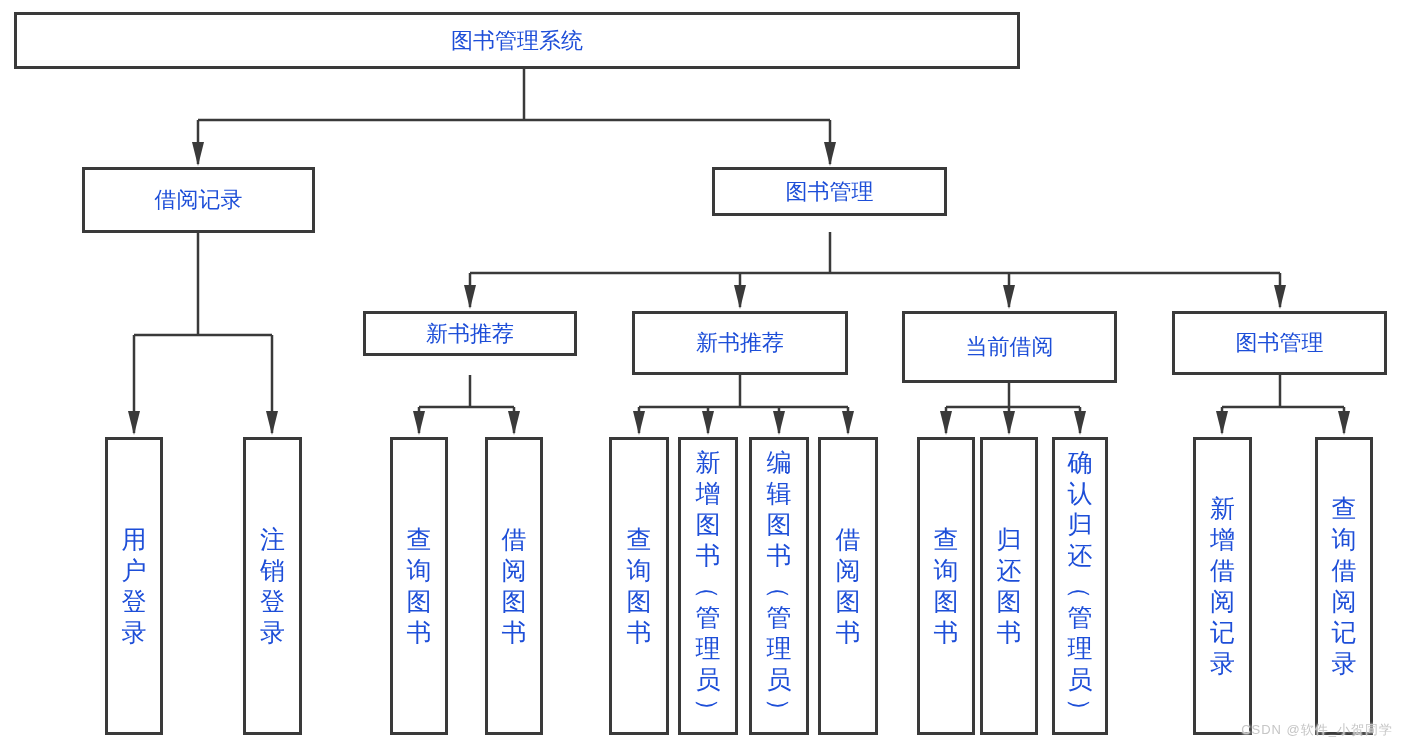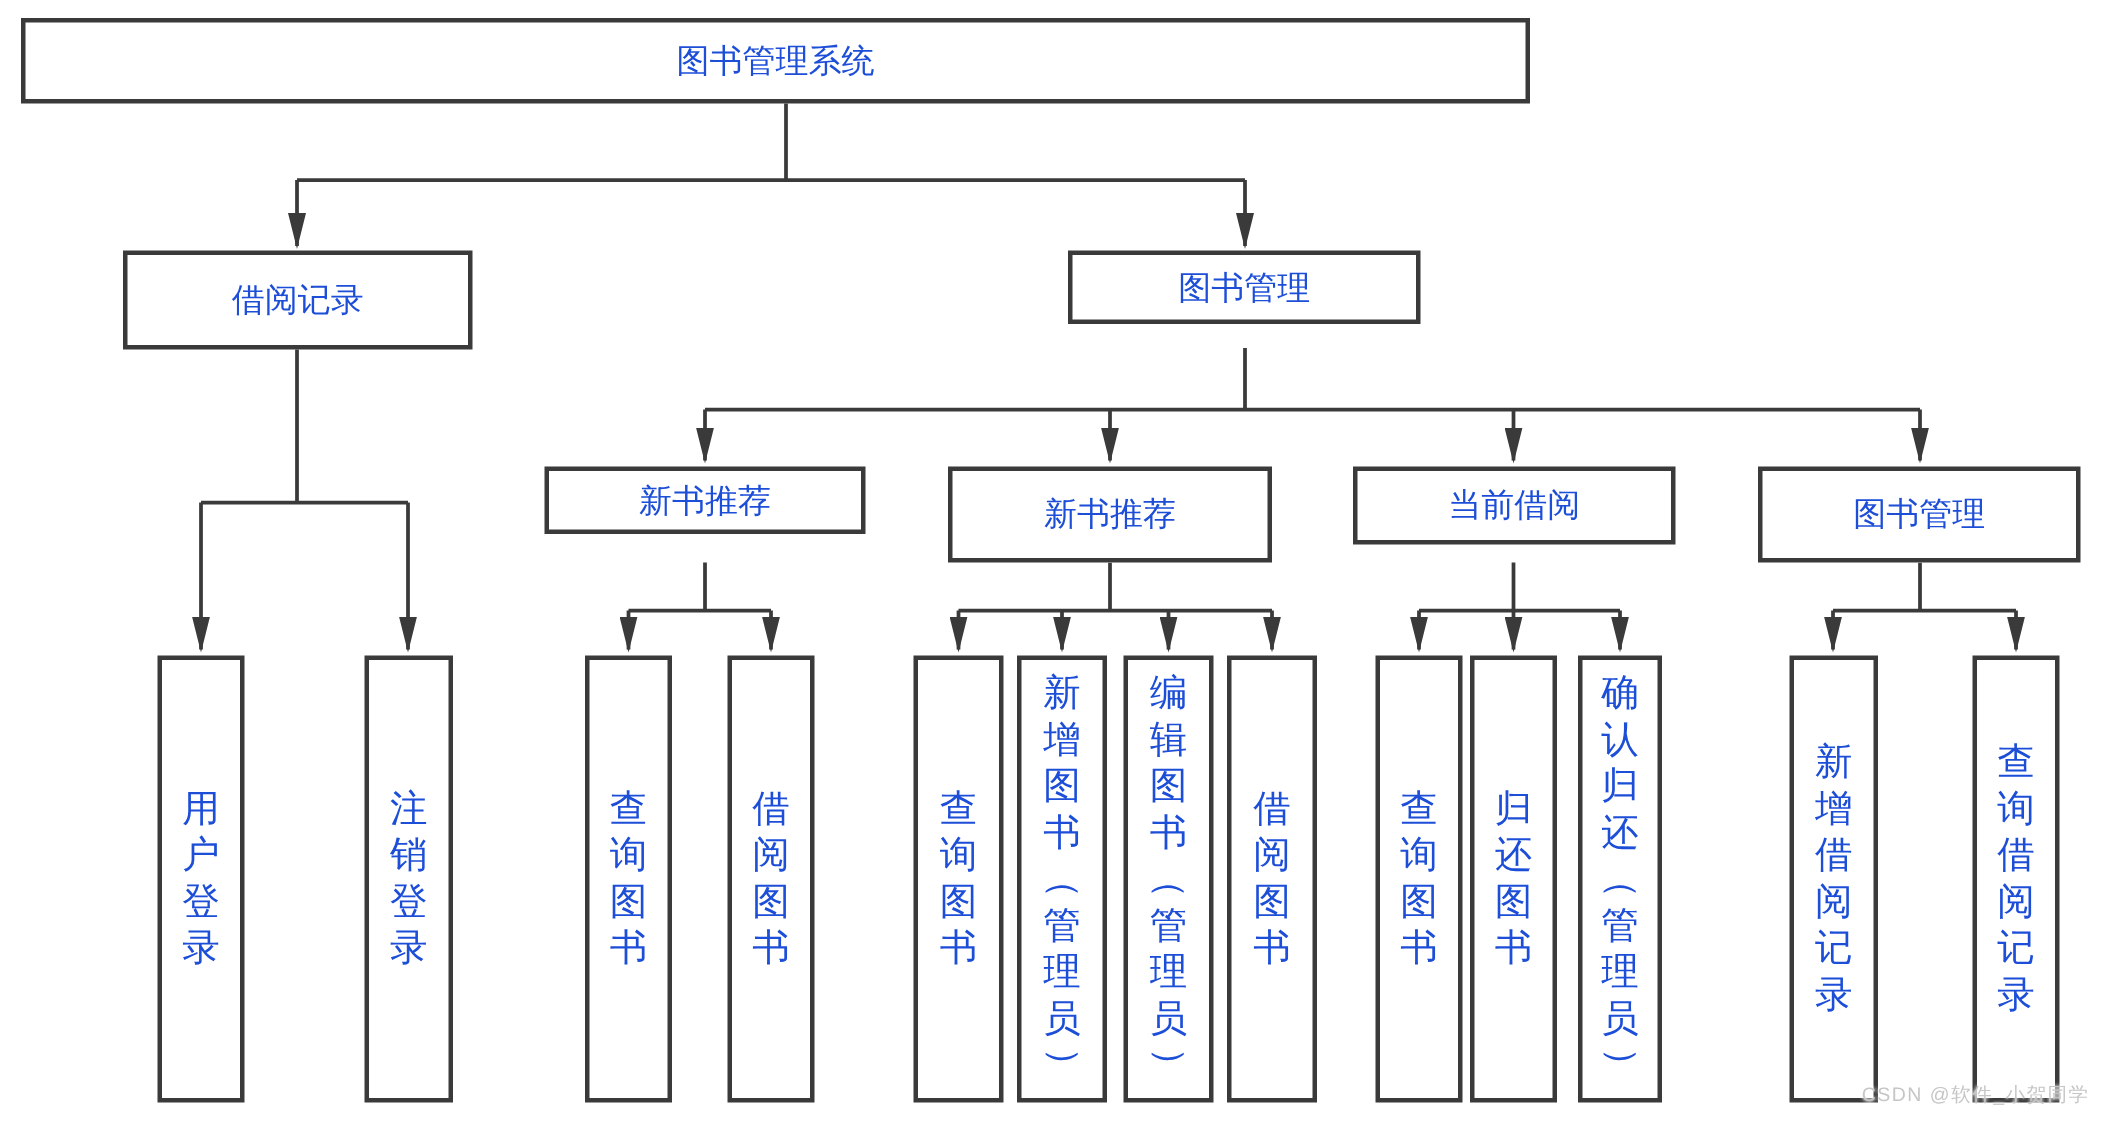--- a/index.html
+++ b/index.html
@@ -32,21 +32,21 @@
   .vbox span{display:block;line-height:31px;height:31px;}
   .vbox span.rot{transform:rotate(90deg);}
   
   .b-root{left:14px;top:12px;width:1006px;height:57px;}
   
   .b-userlogin{left:82px;top:167px;width:233px;height:66px;}
   .b-bookmgmt{left:712px;top:167px;width:235px;height:49px;}
   
   .b-newrec{left:363px;top:311px;width:214px;height:45px;}
   .b-borrow{left:632px;top:311px;width:216px;height:64px;}
-  .b-current{left:902px;top:311px;width:215px;height:52px;}
+  .b-current{left:902px;top:311px;width:215px;height:72px;}
   .b-records{left:1172px;top:311px;width:215px;height:64px;}
   
   .leaf{top:437px;height:298px;}
   .l1{left:105px;width:58px;}
   .l2{left:243px;width:59px;}
   .l3{left:390px;width:58px;}
   .l4{left:485px;width:58px;}
   .l5{left:609px;width:60px;}
   .l6{left:678px;width:60px;}
   .l7{left:749px;width:60px;}

